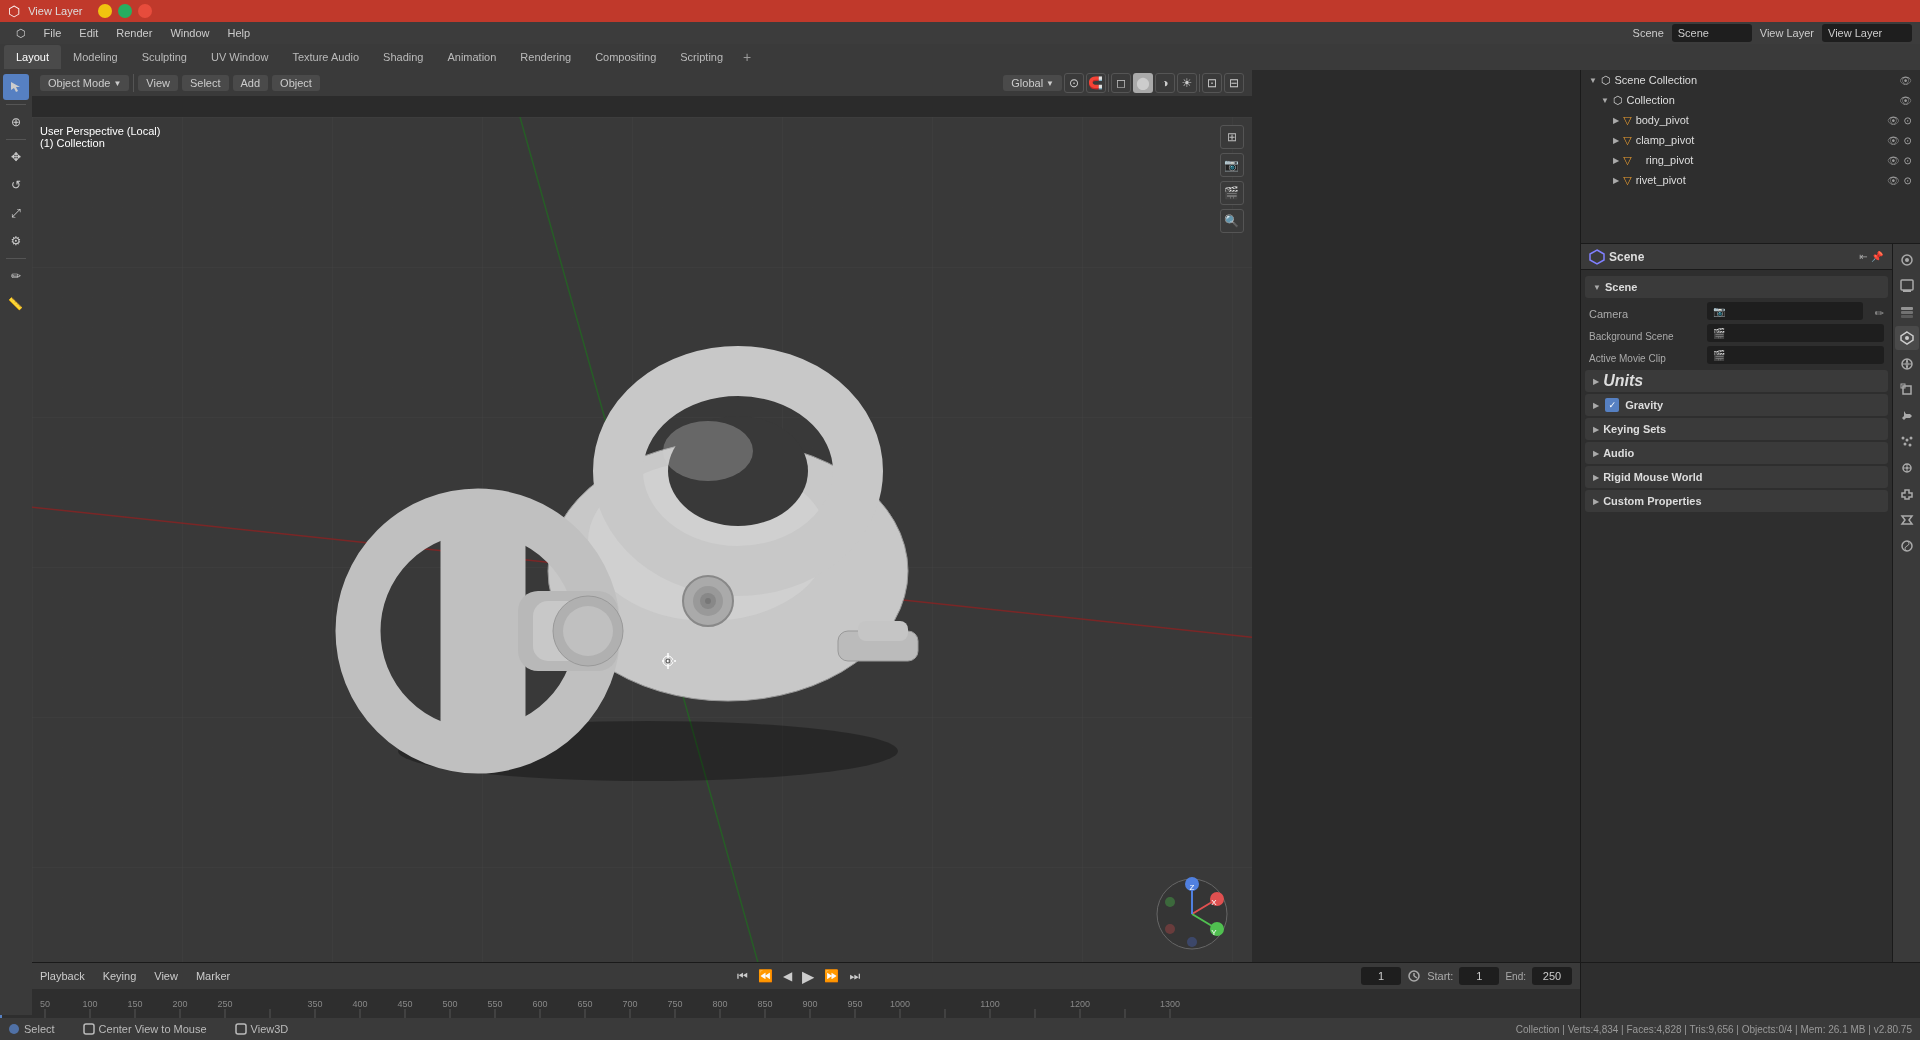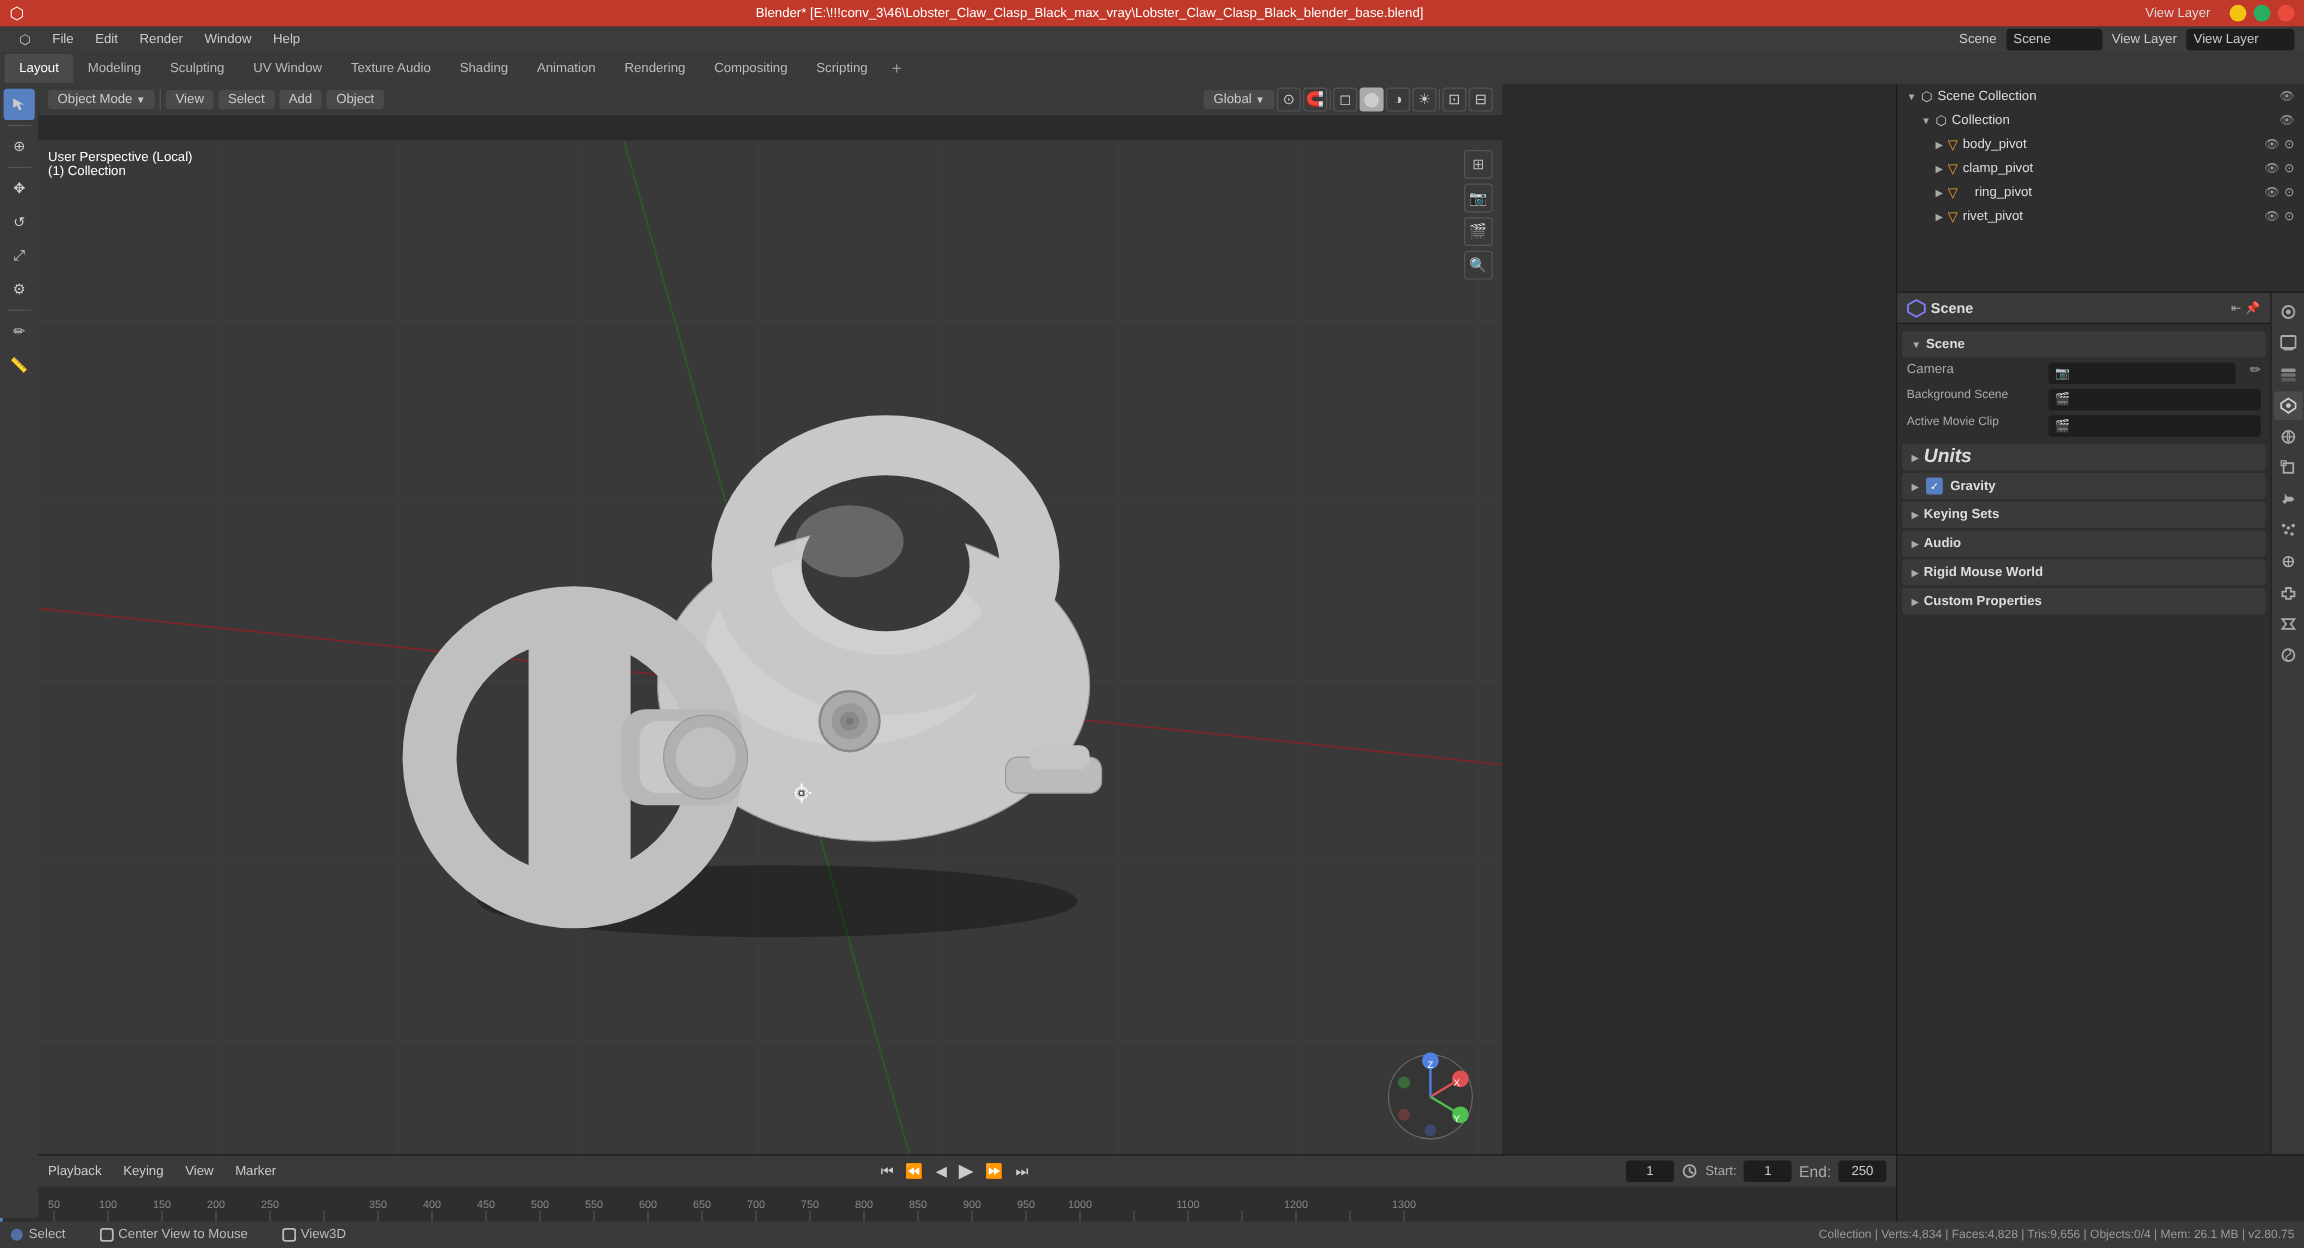--- a/index.html
+++ b/index.html
@@ -232,21 +232,21 @@
       align-items: center;
       padding: 0 8px;
       font-size: 11px;
       color: #bbb;
       gap: 12px;
       z-index: 99;
     }
 
     .scene-prop-row {
       display: flex;
-      align-items: flex-start;
+      align-items: flex-end;
       min-height: 20px;
       padding: 2px 8px;
       font-size: 11px;
       gap: 8px;
     }
     .scene-prop-label {
       color: #aaa;
       min-width: 110px;
     }
     .scene-prop-val {
@@ -289,21 +289,20 @@
       justify-content: center;
       color: #bbb;
       font-size: 12px;
     }
   </style>
 </head>
 <body>
 
 <div id="titlebar">
   <span style="color:#fff;font-size:14px;margin-right:8px;">⬡</span>
-  <span id="titlebar-title-text" style="flex:1;text-align:center;font-size:11px;color:#fff;white-space:nowrap;overflow:hidden;text-overflow:ellipsis;">Blender* [E:\!!!conv_3\46\Lobster_Claw_Clasp_Black_max_vray\Lobster_Claw_Clasp_Black_blender_base.blend]</span>
   <span style="color:#ddd;font-size:11px;margin-right:16px;">View Layer</span>
   <div style="display:flex;gap:6px;">
     <button class="title-btn minimize"></button>
     <button class="title-btn maximize"></button>
     <button class="title-btn close"></button>
   </div>
 </div>
 
 <div id="menubar">
   <span class="menu-item">⬡</span>
@@ -731,21 +730,21 @@
 
     <div style="display:flex;align-items:center;gap:6px;">
       <input type="text" style="background: rgb(30, 30, 30); border: none; border-radius: 3px; color: rgb(204, 204, 204); width: 40px; height: 18px; text-align: center; font-size: 11px;" value="1">
       <svg width="14" height="14" viewBox="0 0 14 14">
         <circle cx="7" cy="7" r="5" fill="none" stroke="#aaa" stroke-width="1.5"></circle>
         <line x1="7" y1="4" x2="7" y2="7" stroke="#aaa" stroke-width="1.5"></line>
         <line x1="7" y1="7" x2="10" y2="9" stroke="#aaa" stroke-width="1.5"></line>
       </svg>
       <span style="font-size:11px;color:#aaa;">Start:</span>
       <input type="text" style="background: rgb(30, 30, 30); border: none; border-radius: 3px; color: rgb(204, 204, 204); width: 40px; height: 18px; text-align: center; font-size: 11px;" value="1">
-      <span style="font-size:13px;color:#aaa;">End:</span>
+      <span style="font-size:10px;color:#aaa;">End:</span>
       <input type="text" style="background: rgb(30, 30, 30); border: none; border-radius: 3px; color: rgb(204, 204, 204); width: 40px; height: 18px; text-align: center; font-size: 11px;" value="250">
     </div>
   </div>
 
   <div style="height:30px;background:#2e2e2e;position:relative;overflow:hidden;display:flex;align-items:flex-end;">
 
     <svg width="100%" height="30" style="position:absolute;top:0;left:0;">
 
       <rect x="0" y="0" width="2" height="30" fill="#5680c2"></rect>
 

